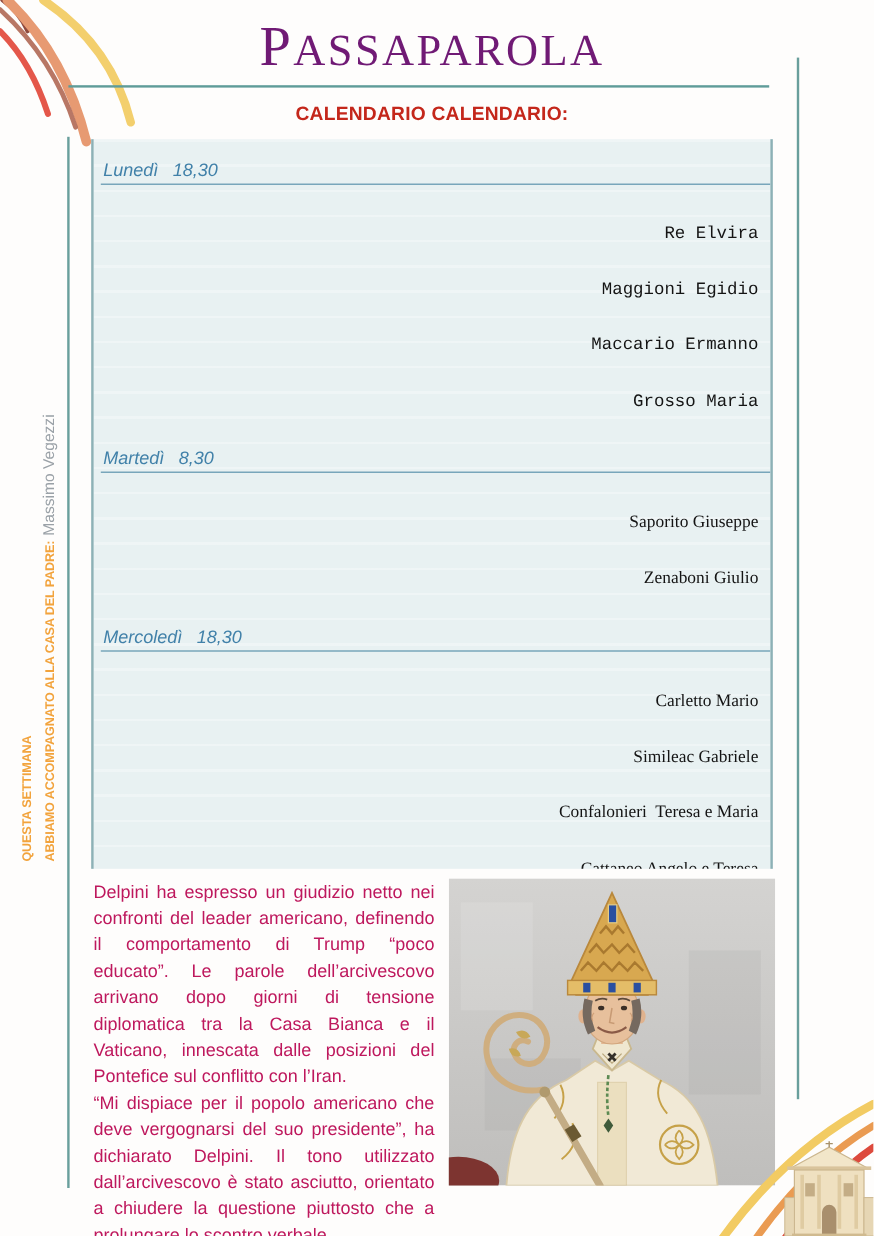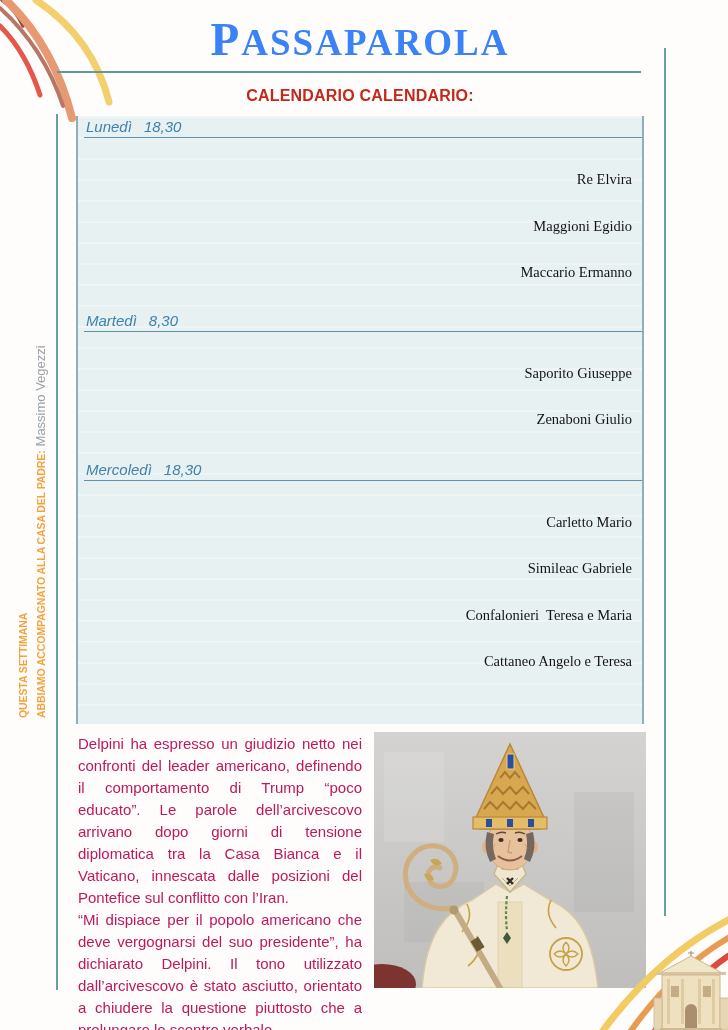--- a/index.html
+++ b/index.html
@@ -4,52 +4,52 @@
 <style>
   html,body{margin:0;padding:0;}
   body{
     width:728px;height:1030px;position:relative;overflow:hidden;
     background:#fefdfc;font-family:"Liberation Serif",serif;
   }
   
   .masthead{
     position:absolute;top:16px;left:120px;width:480px;text-align:center;
     font-family:"Liberation Serif",serif;font-size:37px;line-height:46px;
-    color:#3b82f6;letter-spacing:2px;font-weight:bold;
+    color:#701a75;letter-spacing:2px;font-weight:normal;
   }
   .masthead::first-letter{font-size:47px;}
   .title-rule{position:absolute;top:71px;left:57px;width:584px;height:2px;background:#5f9c99;}
   .section-heading{
     position:absolute;top:87px;left:120px;width:480px;text-align:center;
     font-family:"Liberation Sans",sans-serif;font-weight:bold;font-size:16px;
     color:#c4271b;letter-spacing:0.2px;
   }
   
   .mline-left{position:absolute;left:56px;top:114px;width:2px;height:876px;background:#699f9c;}
   .mline-right{position:absolute;left:664px;top:48px;width:2px;height:868px;background:#699f9c;}
   
   .panel{
     position:absolute;left:76px;top:116px;width:568px;height:608px;box-sizing:border-box;
     background-color:#e8f1f2;
     background-image:repeating-linear-gradient(180deg,rgba(255,255,255,.30) 0 2px,rgba(0,0,0,0) 2px 21px);
     border-left:2px solid #8db1b6;border-right:2px solid #8db1b6;
-    padding-top:2px;overflow:hidden;
+    padding-top:18px;overflow:hidden;
   }
   .day-row{
     display:flex;justify-content:space-between;align-items:flex-end;
     margin-left:6px;padding:0 6px 2px 2px;border-bottom:1.5px solid #5d93ad;
     font-family:"Liberation Sans",sans-serif;font-style:italic;
     color:#4181a9;font-size:15px;line-height:17px;
   }
   .day-row .time{margin-left:12px;}
   .names{
     text-align:right;padding:3px 10px 0 0;white-space:pre;
     font-family:"Liberation Serif",serif;font-size:14.5px;line-height:15.5px;color:#141414;
   }
-  .s-lun .names{margin-bottom:0;}
+  .s-lun .names{margin-bottom:0;font-family:Liberation Mono, monospace;}
   .s-mar .names{margin-bottom:2px;}
   .s-mer .names{margin-bottom:6px;}
   
   .sidebar{
     position:absolute;left:17px;top:718px;width:640px;
     transform:rotate(-90deg);transform-origin:0 0;
     font-family:"Liberation Sans",sans-serif;white-space:nowrap;
   }
   .sb-line1{color:#f2a33c;font-weight:bold;font-size:10.5px;letter-spacing:-.1px;margin-bottom:4px;}
   .sb-line2{font-size:10.5px;}
@@ -89,20 +89,21 @@
 <div class="panel">
 
   <section class="s-lun">
     <div class="day-row">
       <span><span>Lunedì</span><span class="time">18,30</span></span>
     </div>
     <div class="names">
       <div>Re Elvira</div>
       <div>Maggioni Egidio</div>
       <div>Maccario Ermanno</div>
+      <div>Grosso Maria</div>
     </div>
   </section>
 
   <section class="s-mar">
     <div class="day-row">
       <span><span>Martedì</span><span class="time">8,30</span></span>
     </div>
     <div class="names">
       <div>Saporito Giuseppe</div>
       <div>Zenaboni Giulio</div>

